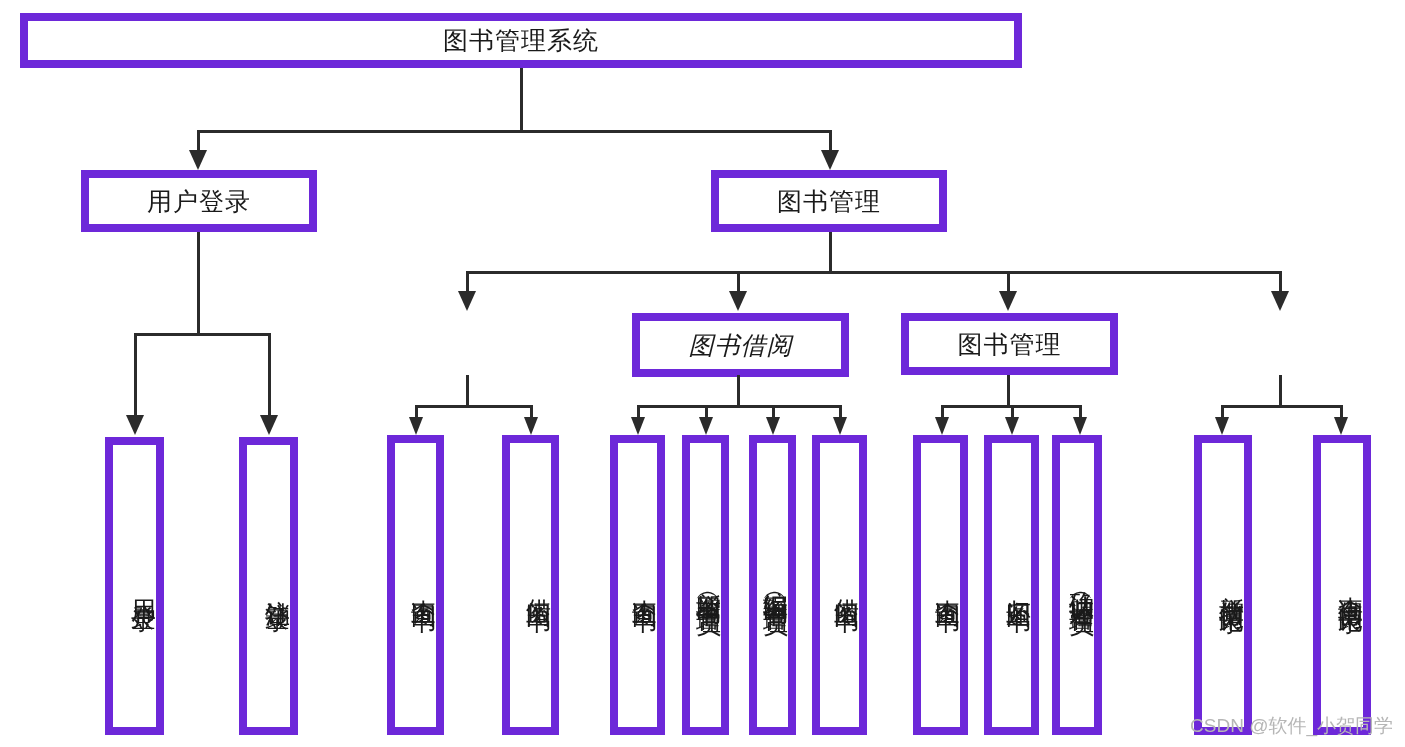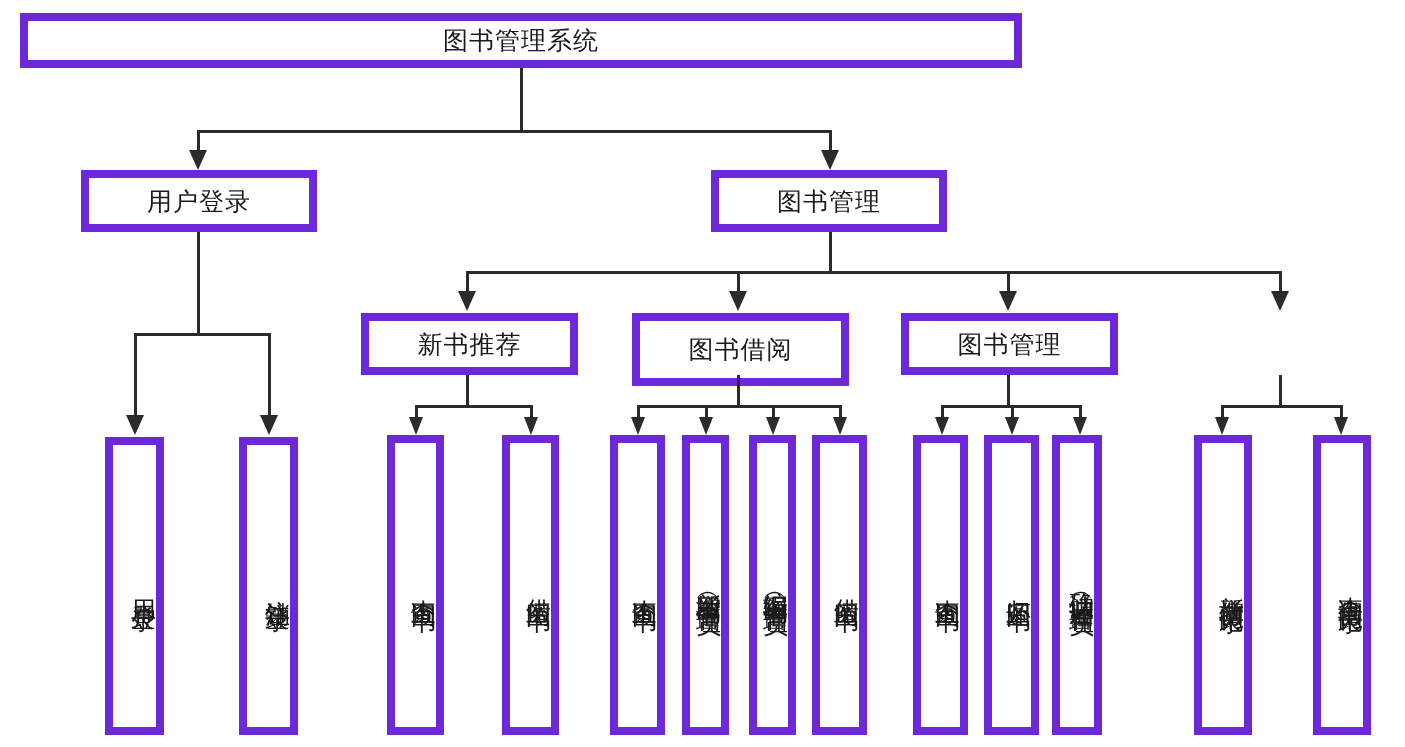--- a/index.html
+++ b/index.html
@@ -122,24 +122,21 @@
   <div class="link h" style="left:466px; top:271px; width:816px;"></div>
   <div class="link v" style="left:466px; top:271px; height:24px;"></div>
   <div class="arrow" style="left:458px; top:291px;"></div>
   <div class="link v" style="left:737px; top:271px; height:24px;"></div>
   <div class="arrow" style="left:729px; top:291px;"></div>
   <div class="link v" style="left:1007px; top:271px; height:24px;"></div>
   <div class="arrow" style="left:999px; top:291px;"></div>
   <div class="link v" style="left:1279px; top:271px; height:24px;"></div>
   <div class="arrow" style="left:1271px; top:291px;"></div>
 
-  <div class="node horizontal" style="left:361px; top:313px; width:217px; height:62px;">
-    <span class="node-label">新书推荐</span>
-  </div>
-  <div class="node horizontal" style="left:632px; top:313px; width:217px; height:73px;">
+  <div class="node horizontal" style="left:632px; top:313px; width:217px; height:64px;font-style:italic;">
     <span class="node-label">图书借阅</span>
   </div>
   <div class="node horizontal" style="left:901px; top:313px; width:217px; height:62px;">
     <span class="node-label">图书管理</span>
   </div>
 
   <div class="link v" style="left:466px; top:375px; height:30px;"></div>
   <div class="link h" style="left:415px; top:405px; width:118px;"></div>
   <div class="link v" style="left:415px; top:405px; height:14px;"></div>
   <div class="arrow slim" style="left:409px; top:417px;"></div>
@@ -203,14 +200,15 @@
   <div class="link v" style="left:1340px; top:405px; height:14px;"></div>
   <div class="arrow slim" style="left:1334px; top:417px;"></div>
 
   <div class="node vertical" style="left:1194px; top:435px; width:58px; height:300px;">
     <span class="node-label">新增借阅记录</span>
   </div>
   <div class="node vertical" style="left:1313px; top:435px; width:58px; height:300px;">
     <span class="node-label">查询借阅记录</span>
   </div>
 
+  <div id="watermark">CSDN @软件_小贺同学</div>
 
 </div>
 
 </body></html>

